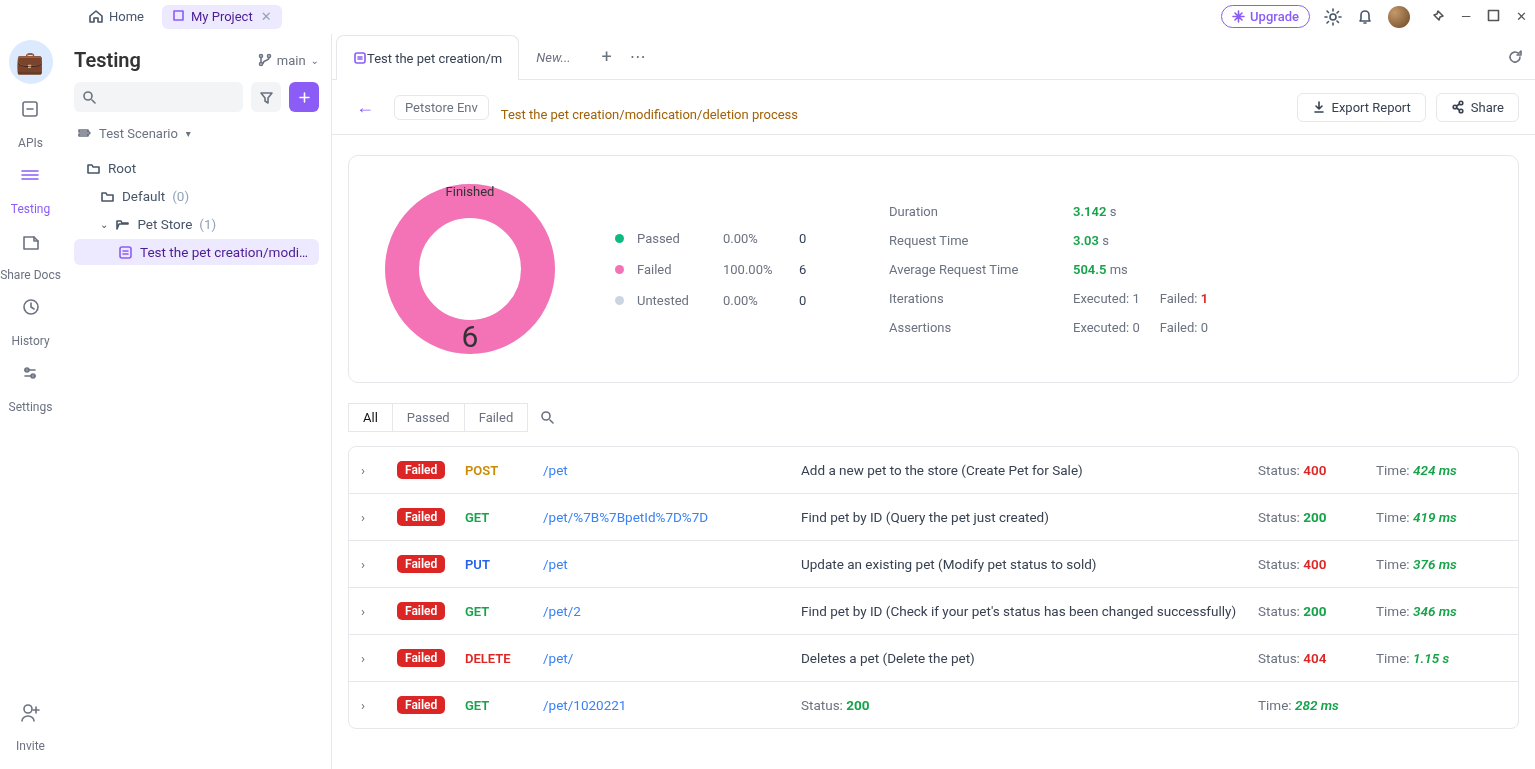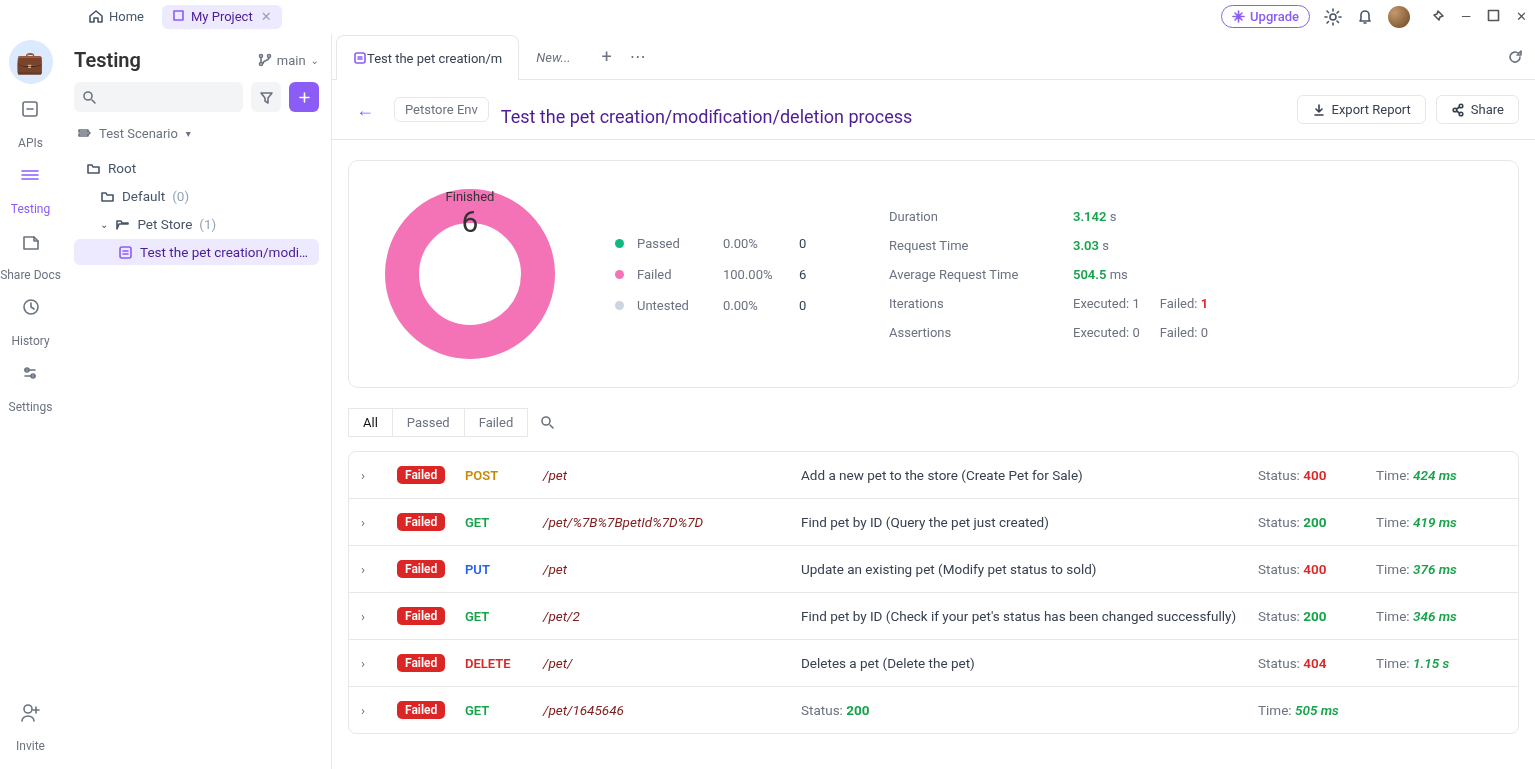--- a/index.html
+++ b/index.html
@@ -78,30 +78,30 @@
 .tab.active { border-color: var(--border); background: #fff; border-top-left-radius: 8px; border-top-right-radius: 8px; position: relative; top: 1px; }
 .tab.new { color: var(--gray-text); font-style: italic; }
 .tabs-actions { display: flex; align-items: center; gap: 18px; padding: 0 14px; color: var(--gray-text); }
 .tabs-row .spacer { flex: 1; }
 .reload-btn { display: flex; align-items: center; padding: 0 12px; color: var(--gray-text); cursor: pointer; }
 
 
 .report-bar { display: flex; align-items: center; gap: 12px; padding: 12px 16px; border-bottom: 1px solid var(--border); }
 .back-btn { color: var(--purple); font-size: 18px; cursor: pointer; padding: 4px 8px; }
 .env-chip { padding: 4px 10px; border: 1px solid var(--border); border-radius: 6px; color: var(--gray-text); font-size: 13px; }
-.report-title { font-size: 18px; color: #4c1d95; margin-top: 14px; }
+.report-title { font-size: 13px; color: #a16207; margin-top: 14px; }
 .report-actions { display: flex; gap: 10px; margin-left: auto; }
 .outline-btn { display: inline-flex; align-items: center; gap: 6px; padding: 6px 14px; border: 1px solid var(--border); border-radius: 6px; color: #374151; background: #fff; cursor: pointer; }
 
 
 .summary-card { margin: 20px 16px; border: 1px solid var(--border); border-radius: 10px; padding: 28px 36px; display: flex; align-items: center; gap: 60px; }
 
 .donut-wrap { position: relative; width: 170px; height: 170px; }
 .donut-wrap svg { width: 100%; height: 100%; transform: rotate(-90deg); }
-.donut-label { position: absolute; inset: 0; display: flex; flex-direction: column; align-items: center; justify-content: flex-start; }
+.donut-label { position: absolute; inset: 0; display: flex; flex-direction: column; align-items: center; justify-content: space-between; }
 .donut-label .d-txt { color: #333; }
 .donut-label .d-num { font-size: 30px; font-weight: 400; }
 
 .stat-block { display: flex; flex-direction: column; gap: 16px; }
 .stat-row { display: grid; grid-template-columns: 16px 80px 70px 30px; align-items: center; gap: 6px; color: var(--gray-text); }
 .dot { width: 9px; height: 9px; border-radius: 50%; display: inline-block; }
 .dot.green { background: var(--green); }
 .dot.pink { background: var(--pink); }
 .dot.gray { background: #cbd5e1; }
 .stat-row .sval { text-align: left; }
@@ -124,21 +124,21 @@
 .results { margin: 14px 16px; border: 1px solid var(--border); border-radius: 8px; overflow: hidden; }
 .result-row { display: grid; grid-template-columns: 28px 60px 70px 250px 1fr 110px 130px; align-items: center; padding: 14px 12px; border-bottom: 1px solid var(--border); gap: 8px; font-size: 13.5px; }
 .result-row:last-child { border-bottom: none; }
 .expand-cell { color: var(--gray-text); cursor: pointer; }
 .badge-failed { background: var(--red); color: #fff; padding: 2px 8px; border-radius: 5px; font-size: 12px; font-weight: 600; display: inline-block; }
 .method { font-weight: 600; font-size: 13px; }
 .m-post { color: #ca8a04; }
 .m-get  { color: var(--green-acc); }
 .m-put  { color: var(--link-blue); }
 .m-del  { color: var(--red); }
-.path-cell { color: #7f1d1d; font-style: italic; }
+.path-cell { color: #3b82f6; }
 .desc-cell { color: #374151; }
 .status-cell, .time-cell { text-align: left; color: var(--gray-text); }
 .status-cell .scode.red { color: var(--red); font-weight: 600; }
 .status-cell .scode.green { color: var(--green-acc); font-weight: 700; }
 .time-cell .tval { color: var(--green-acc); font-weight: 600; font-style: italic; }
 
 svg { fill: none; stroke: currentColor; stroke-width: 1.6; stroke-linecap: round; stroke-linejoin: round; }
 </style>
 </head>
 <body>
@@ -473,20 +473,20 @@
     <span class="method m-del">DELETE</span>
     <span class="path-cell">/pet/</span>
     <span class="desc-cell">Deletes a pet (Delete the pet)</span>
     <span class="status-cell">Status: <span class="scode red">404</span></span>
     <span class="time-cell">Time: <span class="tval">1.15 s</span></span>
   </div>
         <div class="result-row">
     <span class="expand-cell">›</span>
     <span><span class="badge-failed">Failed</span></span>
     <span class="method m-get">GET</span>
-    <span class="path-cell">/pet/1645646</span>
+    <span class="path-cell">/pet/1020221</span>
     <span class="status-cell">Status: <span class="scode green">200</span></span>
-    <span class="time-cell">Time: <span class="tval">505 ms</span></span>
+    <span class="time-cell">Time: <span class="tval">282 ms</span></span>
   </div>
       </div>
 
   </div>
 </div>
 
 </body></html>

